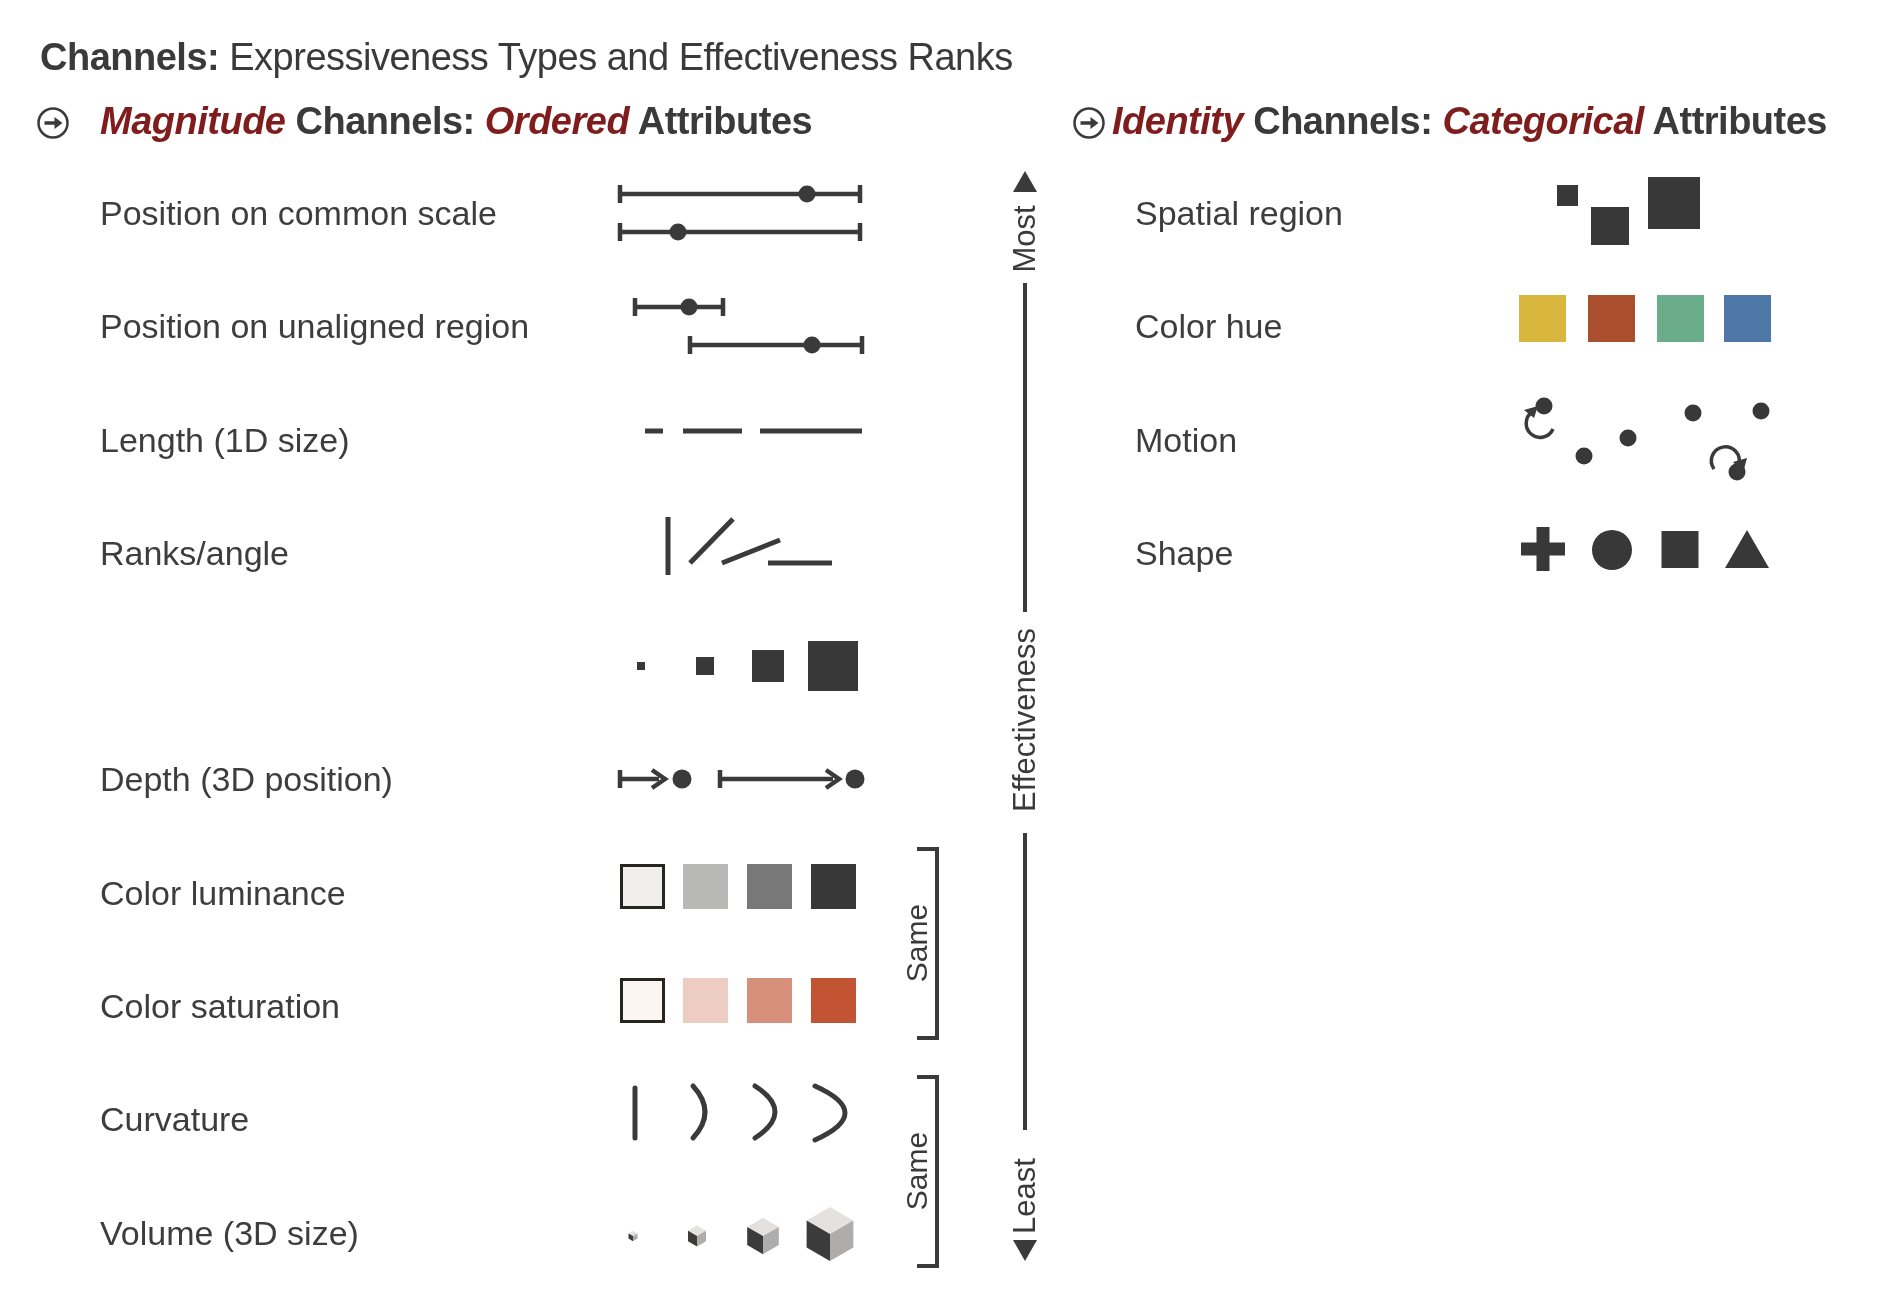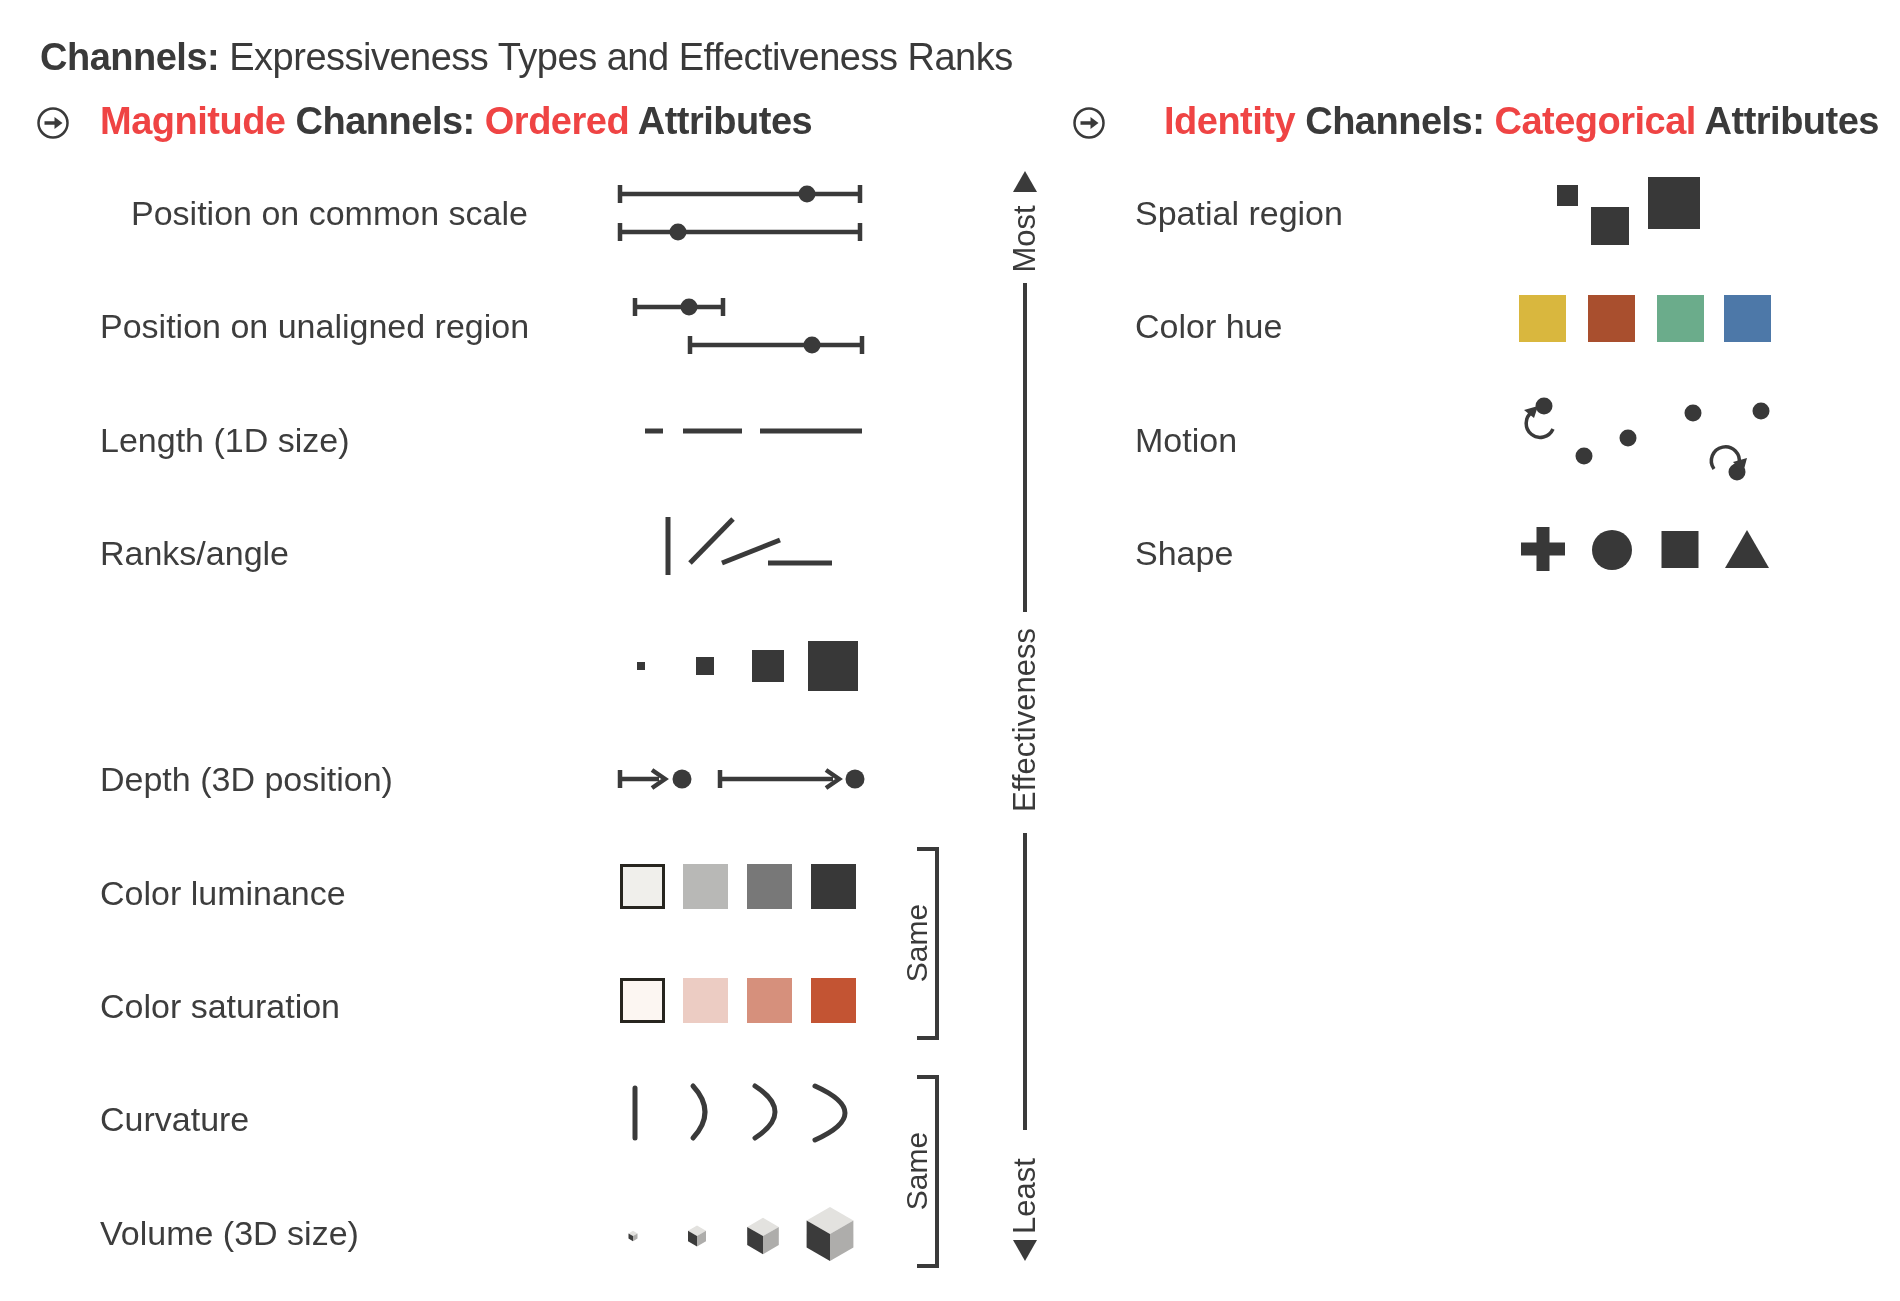--- a/index.html
+++ b/index.html
@@ -3,21 +3,21 @@
 <meta charset="utf-8">
 <style>
   html,body{margin:0;padding:0;background:#ffffff;}
   #canvas{
     position:relative;width:1900px;height:1301px;background:#ffffff;overflow:hidden;
     font-family:"Liberation Sans", sans-serif;color:#3a3a3a;
   }
   .page-title{position:absolute;left:40px;top:16px;font-size:38px;letter-spacing:-0.5px;white-space:nowrap;margin-top:20px;}
   .page-title .lead{font-weight:700;}
   .sec-head{position:absolute;top:100px;font-size:38px;font-weight:700;letter-spacing:-0.5px;white-space:nowrap;}
-  .sec-head .accent{color:#ef4444;}
+  .sec-head .accent{color:#7f1d1d;font-style:italic;}
   .head-icon{position:absolute;top:106px;}
   .row-label{position:absolute;height:48px;line-height:48px;font-size:34px;color:#3d3d3d;white-space:nowrap;}
   .glyph{position:absolute;}
   .swatch{position:absolute;width:45px;height:45px;box-sizing:border-box;}
   .swatch.outlined{border:3px solid #27251f;}
   .swatch.hue{width:47px;height:47px;}
   .vtext{position:absolute;transform:translate(-50%,-50%) rotate(-90deg);transform-origin:center;
          white-space:nowrap;font-size:31px;color:#3a3a3a;}
   .vtext.same{font-size:30px;}
   .axis-line{position:absolute;left:1023px;width:4px;background:#3a3a3a;}
@@ -37,23 +37,23 @@
     <path d="M8.5,17 H20" stroke="#3a3a3a" stroke-width="3.5" fill="none"></path>
     <polygon points="26.5,17 18.5,11 18.5,23" fill="#3a3a3a"></polygon>
   </svg>
   <div class="sec-head" style="left:100px;"><span class="accent">Magnitude</span><span> Channels: </span><span class="accent">Ordered</span><span> Attributes</span></div>
 
   <svg class="head-icon" style="left:1072px;" width="34" height="34" viewBox="0 0 34 34">
     <circle cx="17" cy="17" r="14.5" fill="none" stroke="#3a3a3a" stroke-width="2.5"></circle>
     <path d="M8.5,17 H20" stroke="#3a3a3a" stroke-width="3.5" fill="none"></path>
     <polygon points="26.5,17 18.5,11 18.5,23" fill="#3a3a3a"></polygon>
   </svg>
-  <div class="sec-head" style="left:1164px;text-align:center;"><span class="accent">Identity</span><span> Channels: </span><span class="accent">Categorical</span><span> Attributes</span></div>
-
-  <div class="row-label" style="left:100px;top:189px;margin-left:31px;">Position on common scale</div>
+  <div class="sec-head" style="left:1112px;text-align:center;"><span class="accent">Identity</span><span> Channels: </span><span class="accent">Categorical</span><span> Attributes</span></div>
+
+  <div class="row-label" style="left:100px;top:189px;">Position on common scale</div>
   <div class="row-label" style="left:100px;top:302px;">Position on unaligned region</div>
   <div class="row-label" style="left:100px;top:416px;">Length (1D size)</div>
   <div class="row-label" style="left:100px;top:529px;">Ranks/angle</div>
   <div class="row-label" style="left:100px;top:755px;">Depth (3D position)</div>
   <div class="row-label" style="left:100px;top:869px;">Color luminance</div>
   <div class="row-label" style="left:100px;top:982px;">Color saturation</div>
   <div class="row-label" style="left:100px;top:1095px;">Curvature</div>
   <div class="row-label" style="left:100px;top:1209px;text-align:center;">Volume (3D size)</div>
 
   <svg class="glyph" style="left:615px;top:168px;" width="260" height="90" viewBox="0 0 260 90">

